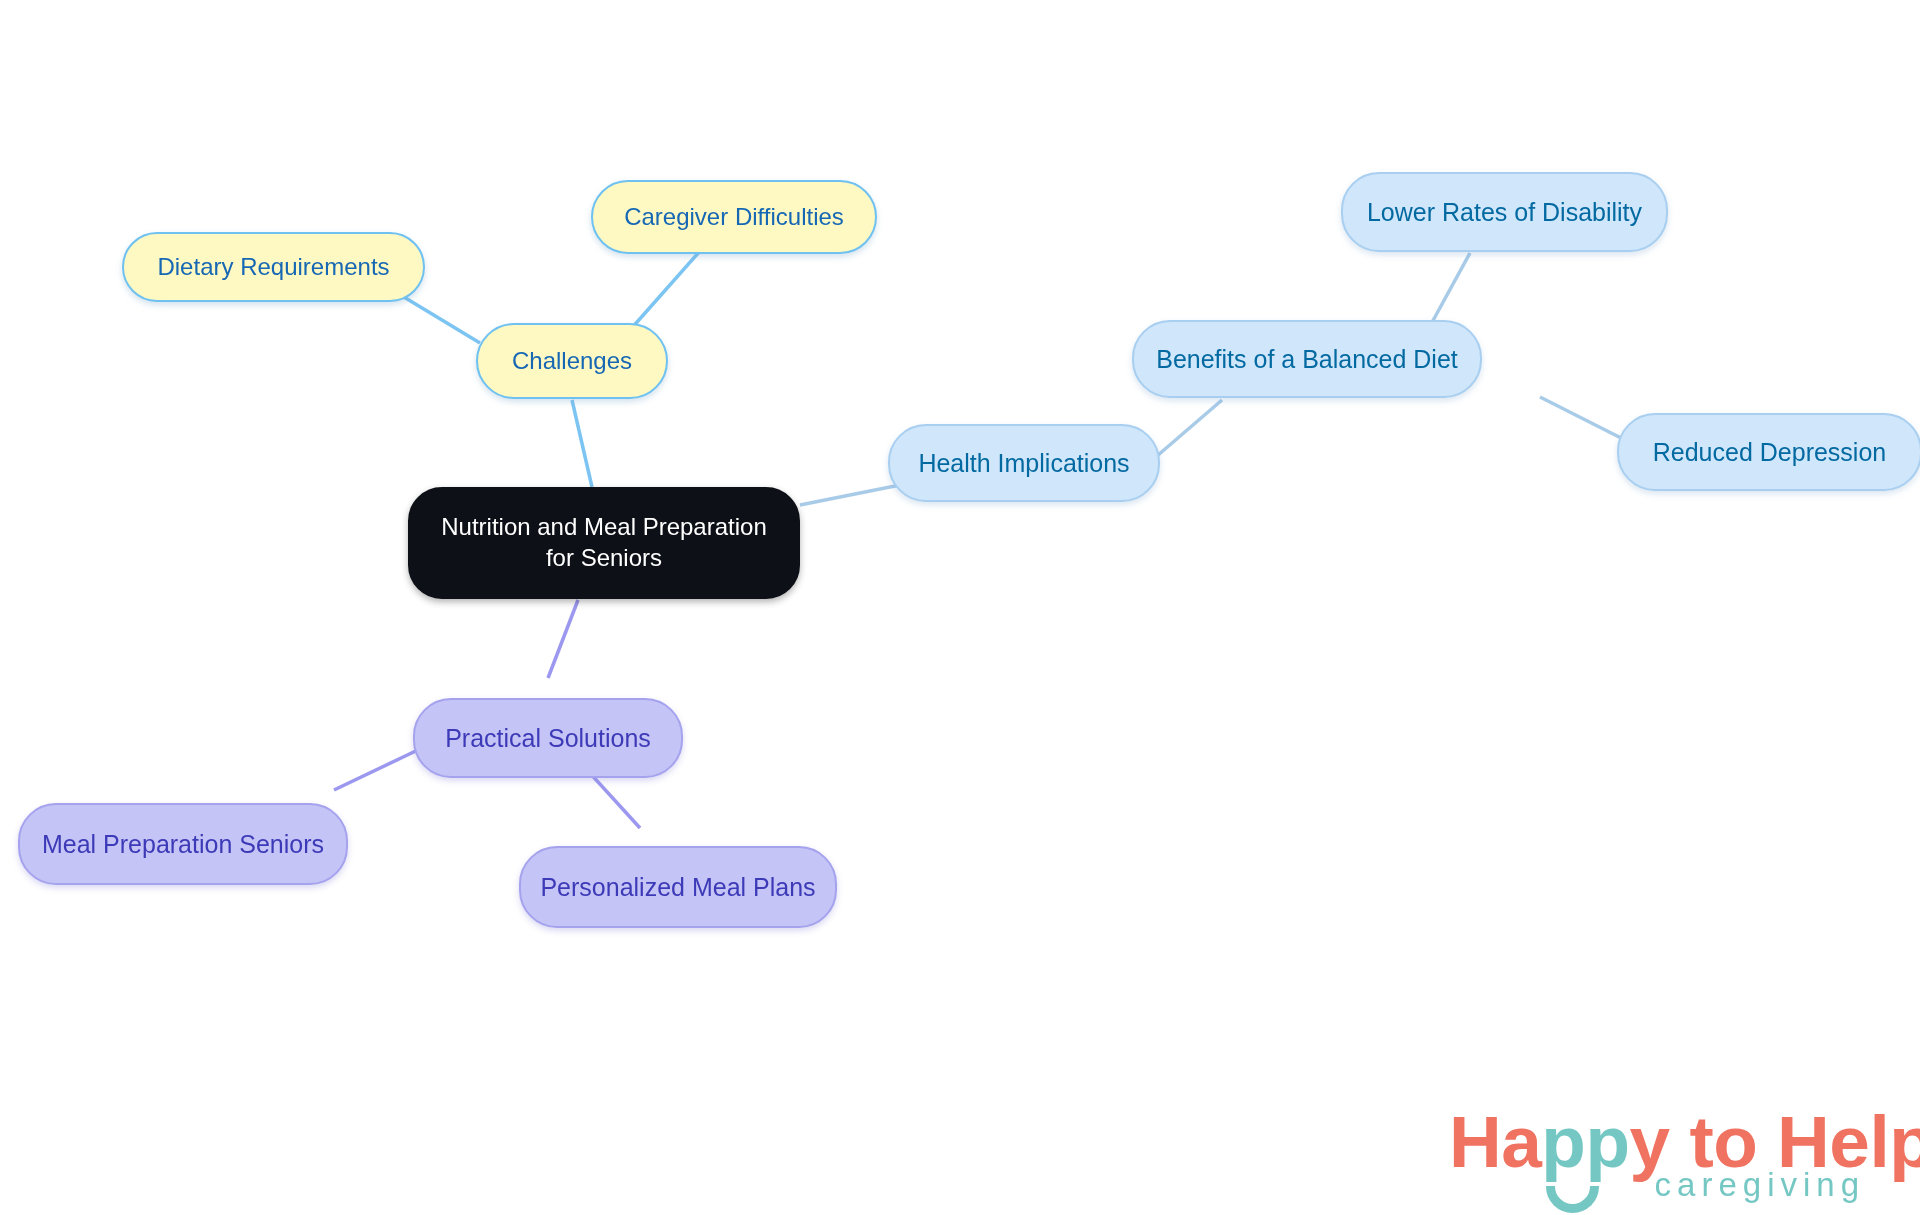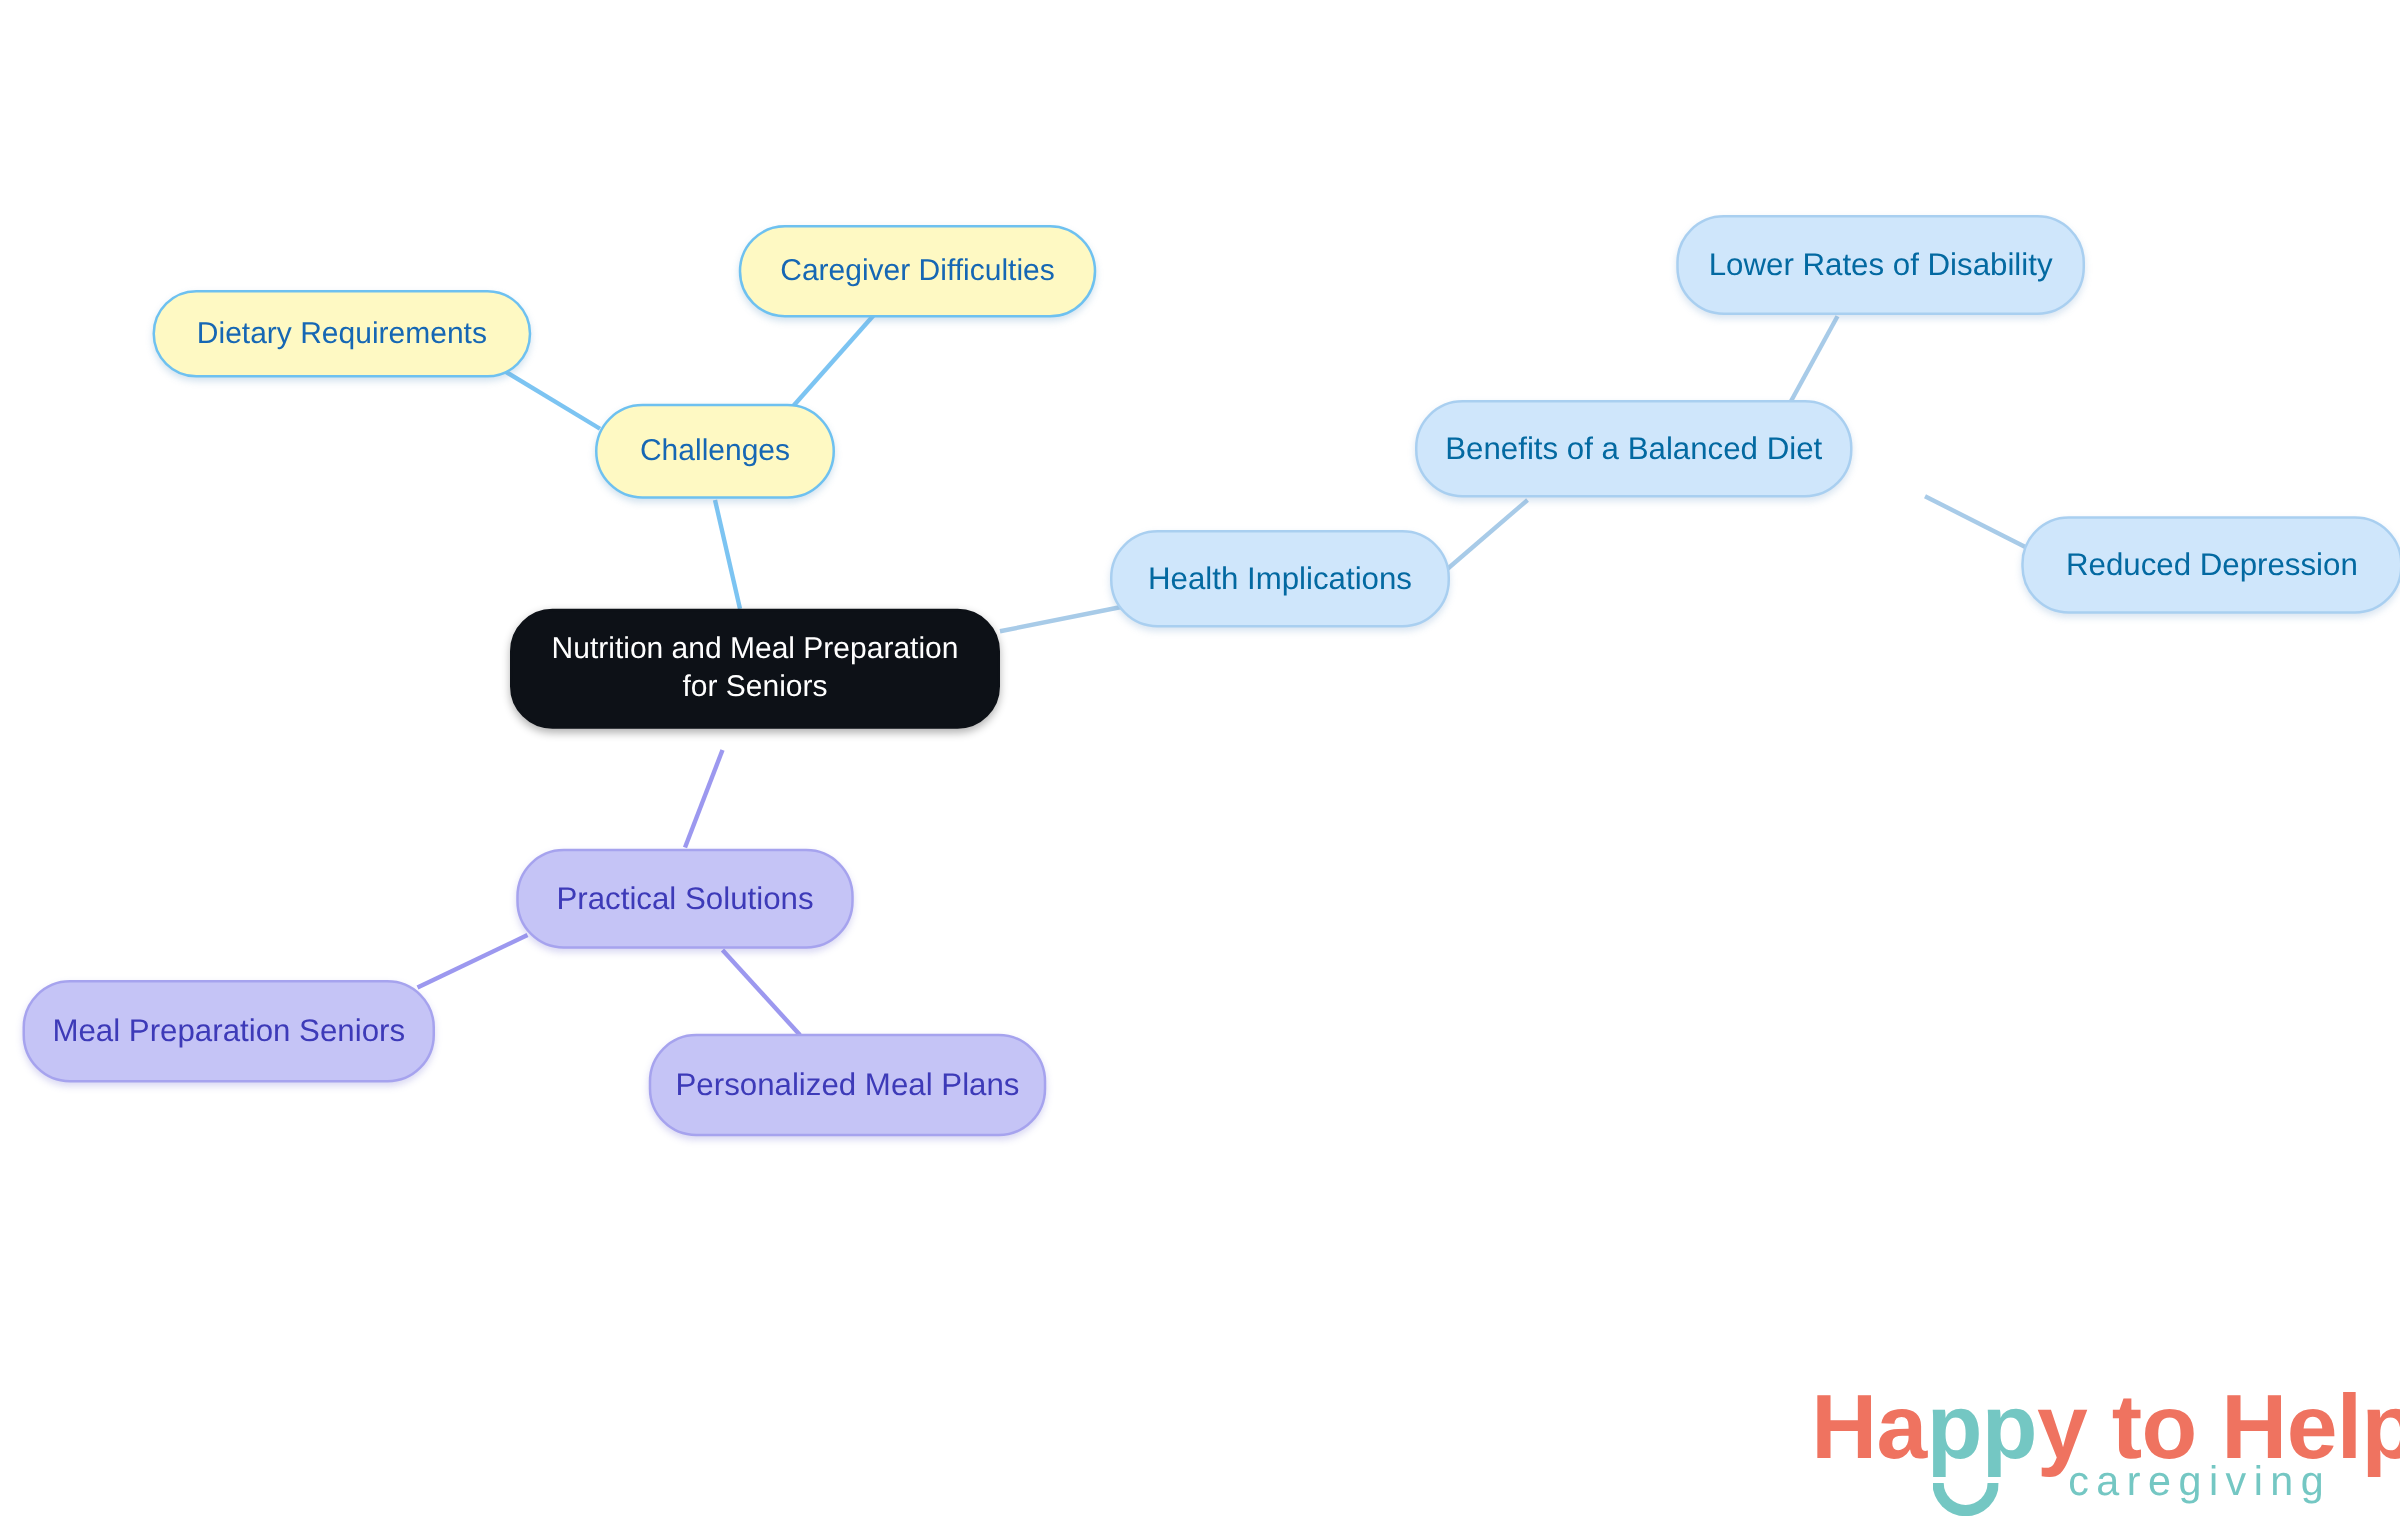--- a/index.html
+++ b/index.html
@@ -71,20 +71,21 @@
     font-size: 25px;
     box-shadow: 0 3px 6px rgba(120,160,205,0.28);
   }
 
   .node-purple {
     background: #c5c4f6;
     border-color: #a6a3ee;
     color: #3d3ab8;
     font-size: 25px;
     box-shadow: 0 3px 6px rgba(130,125,215,0.30);
+    margin-top: 19px;
   }
 
   
   #logo {
     position: absolute;
     left: 1449px;
     top: 1100px;
     width: 420px;
     height: 110px;
   }
@@ -155,21 +156,21 @@
   <div class="node node-blue-strong" style="left:476px; top:323px; width:192px; height:76px;">Challenges</div>
 
   <div class="node node-blue-soft" style="left:1341px; top:172px; width:327px; height:80px;">Lower Rates of Disability</div>
 
   <div class="node node-blue-soft" style="left:1132px; top:320px; width:350px; height:78px;">Benefits of a Balanced Diet</div>
 
   <div class="node node-blue-soft" style="left:1617px; top:413px; width:305px; height:78px;">Reduced Depression</div>
 
   <div class="node node-blue-soft" style="left:888px; top:424px; width:272px; height:78px;">Health Implications</div>
 
-  <div class="node node-root" style="left:408px; top:487px; width:392px; height:96px;">Nutrition and Meal Preparation
+  <div class="node node-root" style="left:408px; top:487px; width:392px; height:112px;">Nutrition and Meal Preparation
 for Seniors</div>
 
   <div class="node node-purple" style="left:413px; top:679px; width:270px; height:80px;">Practical Solutions</div>
 
   <div class="node node-purple" style="left:18px; top:784px; width:330px; height:82px;">Meal Preparation Seniors</div>
 
   <div class="node node-purple" style="left:519px; top:827px; width:318px; height:82px;">Personalized Meal Plans</div>
 
   <div id="logo">
     <div class="logo-main"><span class="logo-coral">H</span><span class="logo-coral">a</span><span class="logo-teal">pp</span><span class="logo-coral">y</span><span class="logo-coral"> to Help</span></div>

